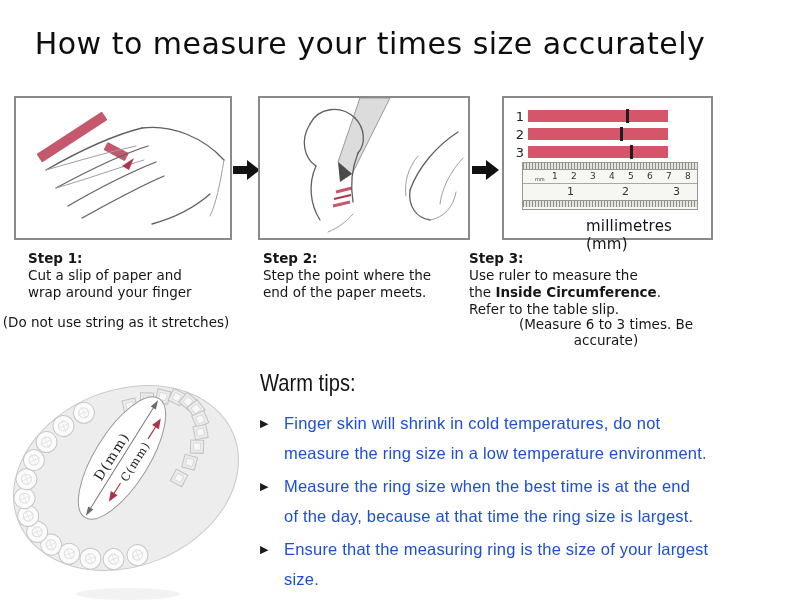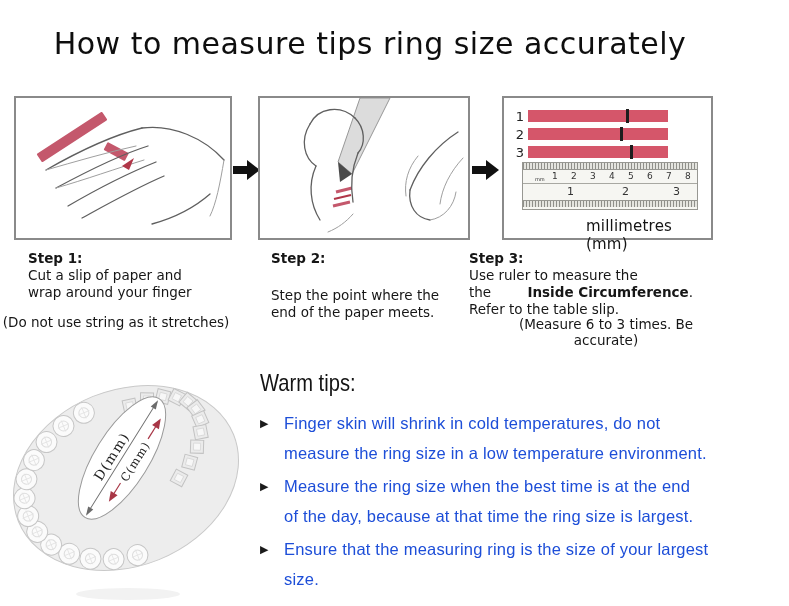--- a/index.html
+++ b/index.html
@@ -43,24 +43,24 @@
   .ruler-row { position:relative; }
   .ruler-row.top { height:14px; border-bottom:1px solid #a8a8a2; }
   .ruler-row.bottom { height:16px; }
   .ruler-row span { position:absolute; top:1px; font-size:9px; color:#333; }
   .ruler-row.bottom span { font-size:11px; }
   .ruler-mm { position:absolute; left:4px; top:4px; font-size:5px; color:#555; }
   .ruler-unit { position:absolute; left:82px; top:119px; font-size:15px; color:#141414; letter-spacing:0.2px; }
 
   
   .step { position:absolute; top:250px; display:flex; font-size:13.5px; line-height:17px; color:#161616;flex-direction:column; }
-  #step1 { left:28px; } #step2 { left:271px;gap:20px; } #step3 { left:469px; }
+  #step1 { left:28px; } #step2 { left:263px; } #step3 { left:469px; }
   .step-label { font-weight:bold; margin-right:5px; white-space:nowrap; }
   .step-lines { display:flex; flex-direction:column; }
-  .step-lines b { font-weight:bold;margin-left:32px; }
+  .step-lines b { font-weight:bold; }
   .note { position:absolute; font-size:13.5px; color:#161616; text-align:center; }
   #note1 { left:0;  width:232px; top:314px; }
   #note3 { left:490px; width:232px; top:316px; }
 
   
   .tips-heading { position:absolute; left:260px; top:369px; font-family:"Liberation Sans", sans-serif;
                   font-size:24px; color:#141414; transform:scaleX(0.84); transform-origin:left top; }
   .tips-list { position:absolute; left:260px; top:408px; width:525px;
                font-family:"Liberation Sans", sans-serif; }
   .bullet { display:flex; align-items:flex-start; margin-bottom:3px; }
@@ -70,21 +70,21 @@
   
   #ring { position:absolute; left:0px; top:366px; }
   .sketch { stroke:#5f5f5f; fill:none; stroke-width:1.3; stroke-linecap:round; }
   .sketch-light { stroke:#9f9f9f; fill:none; stroke-width:1; stroke-linecap:round; }
 </style>
 </head>
 <body>
 
 <div id="canvas">
 
-  <div class="title">How to measure tips ring size accurately</div>
+  <div class="title">How to measure your times size accurately</div>
 
   <div class="panel" id="panel1">
     <svg viewBox="0 0 214 140">
       <rect x="17" y="34" width="78" height="10" rx="1" fill="#c4586c" transform="rotate(-33 56 39)"></rect>
       <rect x="96" y="42" width="9" height="24" rx="1" fill="#c4586c" transform="rotate(-62 100 54)"></rect>
       <path class="sketch" d="M208,62 C188,40 156,26 126,30"></path>
       <path class="sketch" d="M126,30 C94,38 58,56 30,72"></path>
       <path class="sketch-light" d="M30,72 C58,64 92,54 120,48"></path>
       <path class="sketch" d="M132,48 C100,58 66,76 40,90"></path>
       <path class="sketch-light" d="M40,90 C68,82 102,70 128,62"></path>

